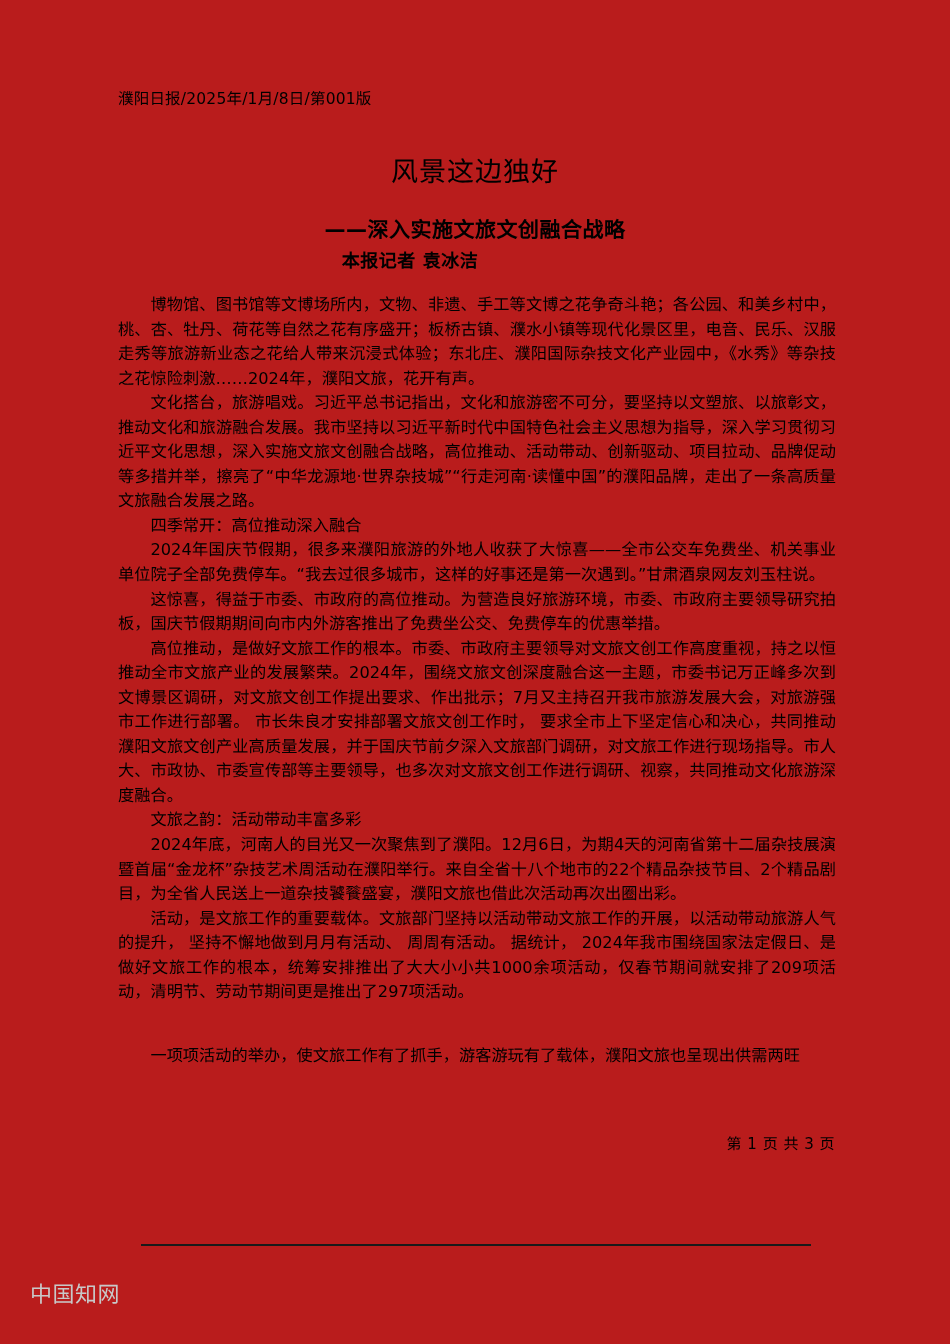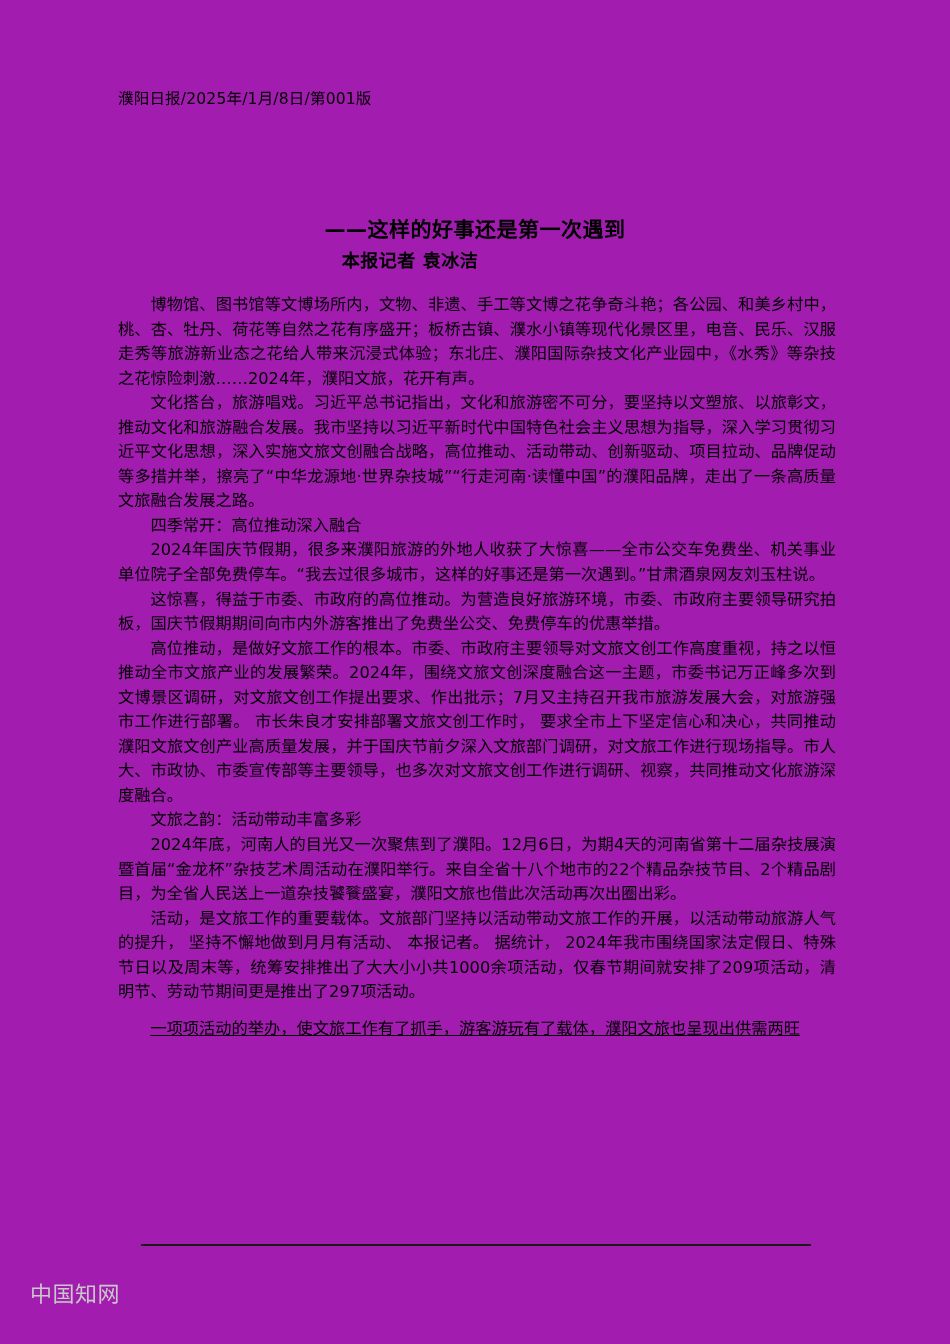--- a/index.html
+++ b/index.html
@@ -10,21 +10,21 @@
   }
   body {
     font-family: "DejaVu Sans", "Liberation Sans", sans-serif;
     color: #000000;
     -webkit-font-smoothing: antialiased;
   }
   .page {
     position: relative;
     width: 950px;
     height: 1344px;
-    background: #a21caf;
+    background: #b91c1c;
     overflow: hidden;
     box-sizing: border-box;
   }
 
   
   .running-head {
     position: absolute;
     left: 118px;
     top: 88px;
     font-size: 15.5px;
@@ -79,22 +79,21 @@
     margin: 0;
     font-size: 16.2px;
     line-height: 24.55px;
     text-align: justify;
     text-justify: inter-ideograph;
     text-indent: 2em;
     letter-spacing: 0.05px;
     word-break: break-all;
   }
   .para.blank-before {
-    margin-top: 12px;
-    text-decoration: underline;
+    margin-top: 39px;
   }
 
   
   .page-footer {
     position: absolute;
     left: 0;
     top: 1133px;
     width: 950px;
     padding-right: 115px;
     box-sizing: border-box;
@@ -134,38 +133,40 @@
     letter-spacing: 0.2px;
   }
 </style>
 </head>
 <body>
 
 <div class="page">
 
   <div class="running-head">濮阳日报/2025年/1月/8日/第001版</div>
 
+  <h1 class="doc-title">风景这边独好</h1>
 
-  <h2 class="doc-subtitle">——这样的好事还是第一次遇到</h2>
+  <h2 class="doc-subtitle">——深入实施文旅文创融合战略</h2>
 
   <div class="doc-byline">本报记者  袁冰洁</div>
 
   <div class="article">
     <p class="para">博物馆、图书馆等文博场所内，文物、非遗、手工等文博之花争奇斗艳；各公园、和美乡村中，桃、杏、牡丹、荷花等自然之花有序盛开；板桥古镇、濮水小镇等现代化景区里，电音、民乐、汉服走秀等旅游新业态之花给人带来沉浸式体验；东北庄、濮阳国际杂技文化产业园中，《水秀》等杂技之花惊险刺激……2024年，濮阳文旅，花开有声。</p>
     <p class="para">文化搭台，旅游唱戏。习近平总书记指出，文化和旅游密不可分，要坚持以文塑旅、以旅彰文，推动文化和旅游融合发展。我市坚持以习近平新时代中国特色社会主义思想为指导，深入学习贯彻习近平文化思想，深入实施文旅文创融合战略，高位推动、活动带动、创新驱动、项目拉动、品牌促动等多措并举，擦亮了“中华龙源地·世界杂技城”“行走河南·读懂中国”的濮阳品牌，走出了一条高质量文旅融合发展之路。</p>
     <p class="para">四季常开：高位推动深入融合</p>
     <p class="para">2024年国庆节假期，很多来濮阳旅游的外地人收获了大惊喜——全市公交车免费坐、机关事业单位院子全部免费停车。“我去过很多城市，这样的好事还是第一次遇到。”甘肃酒泉网友刘玉柱说。</p>
     <p class="para">这惊喜，得益于市委、市政府的高位推动。为营造良好旅游环境，市委、市政府主要领导研究拍板，国庆节假期期间向市内外游客推出了免费坐公交、免费停车的优惠举措。</p>
     <p class="para">高位推动，是做好文旅工作的根本。市委、市政府主要领导对文旅文创工作高度重视，持之以恒推动全市文旅产业的发展繁荣。2024年，围绕文旅文创深度融合这一主题，市委书记万正峰多次到文博景区调研，对文旅文创工作提出要求、作出批示；7月又主持召开我市旅游发展大会，对旅游强市工作进行部署。 市长朱良才安排部署文旅文创工作时， 要求全市上下坚定信心和决心，共同推动濮阳文旅文创产业高质量发展，并于国庆节前夕深入文旅部门调研，对文旅工作进行现场指导。市人大、市政协、市委宣传部等主要领导，也多次对文旅文创工作进行调研、视察，共同推动文化旅游深度融合。</p>
     <p class="para">文旅之韵：活动带动丰富多彩</p>
     <p class="para">2024年底，河南人的目光又一次聚焦到了濮阳。12月6日，为期4天的河南省第十二届杂技展演暨首届“金龙杯”杂技艺术周活动在濮阳举行。来自全省十八个地市的22个精品杂技节目、2个精品剧目，为全省人民送上一道杂技饕餮盛宴，濮阳文旅也借此次活动再次出圈出彩。</p>
-    <p class="para">活动，是文旅工作的重要载体。文旅部门坚持以活动带动文旅工作的开展，以活动带动旅游人气的提升， 坚持不懈地做到月月有活动、 本报记者。 据统计， 2024年我市围绕国家法定假日、特殊节日以及周末等，统筹安排推出了大大小小共1000余项活动，仅春节期间就安排了209项活动，清明节、劳动节期间更是推出了297项活动。</p>
+    <p class="para">活动，是文旅工作的重要载体。文旅部门坚持以活动带动文旅工作的开展，以活动带动旅游人气的提升， 坚持不懈地做到月月有活动、 周周有活动。 据统计， 2024年我市围绕国家法定假日、是做好文旅工作的根本，统筹安排推出了大大小小共1000余项活动，仅春节期间就安排了209项活动，清明节、劳动节期间更是推出了297项活动。</p>
     <p class="para blank-before">一项项活动的举办，使文旅工作有了抓手，游客游玩有了载体，濮阳文旅也呈现出供需两旺</p>
   </div>
 
+  <div class="page-footer">第 1 页  共 3 页</div>
 
   <div class="wm-rule"></div>
 
   <div class="watermark">
     <span class="wm-cn">中国知网</span>
   </div>
 
 </div>
 
 </body></html>

